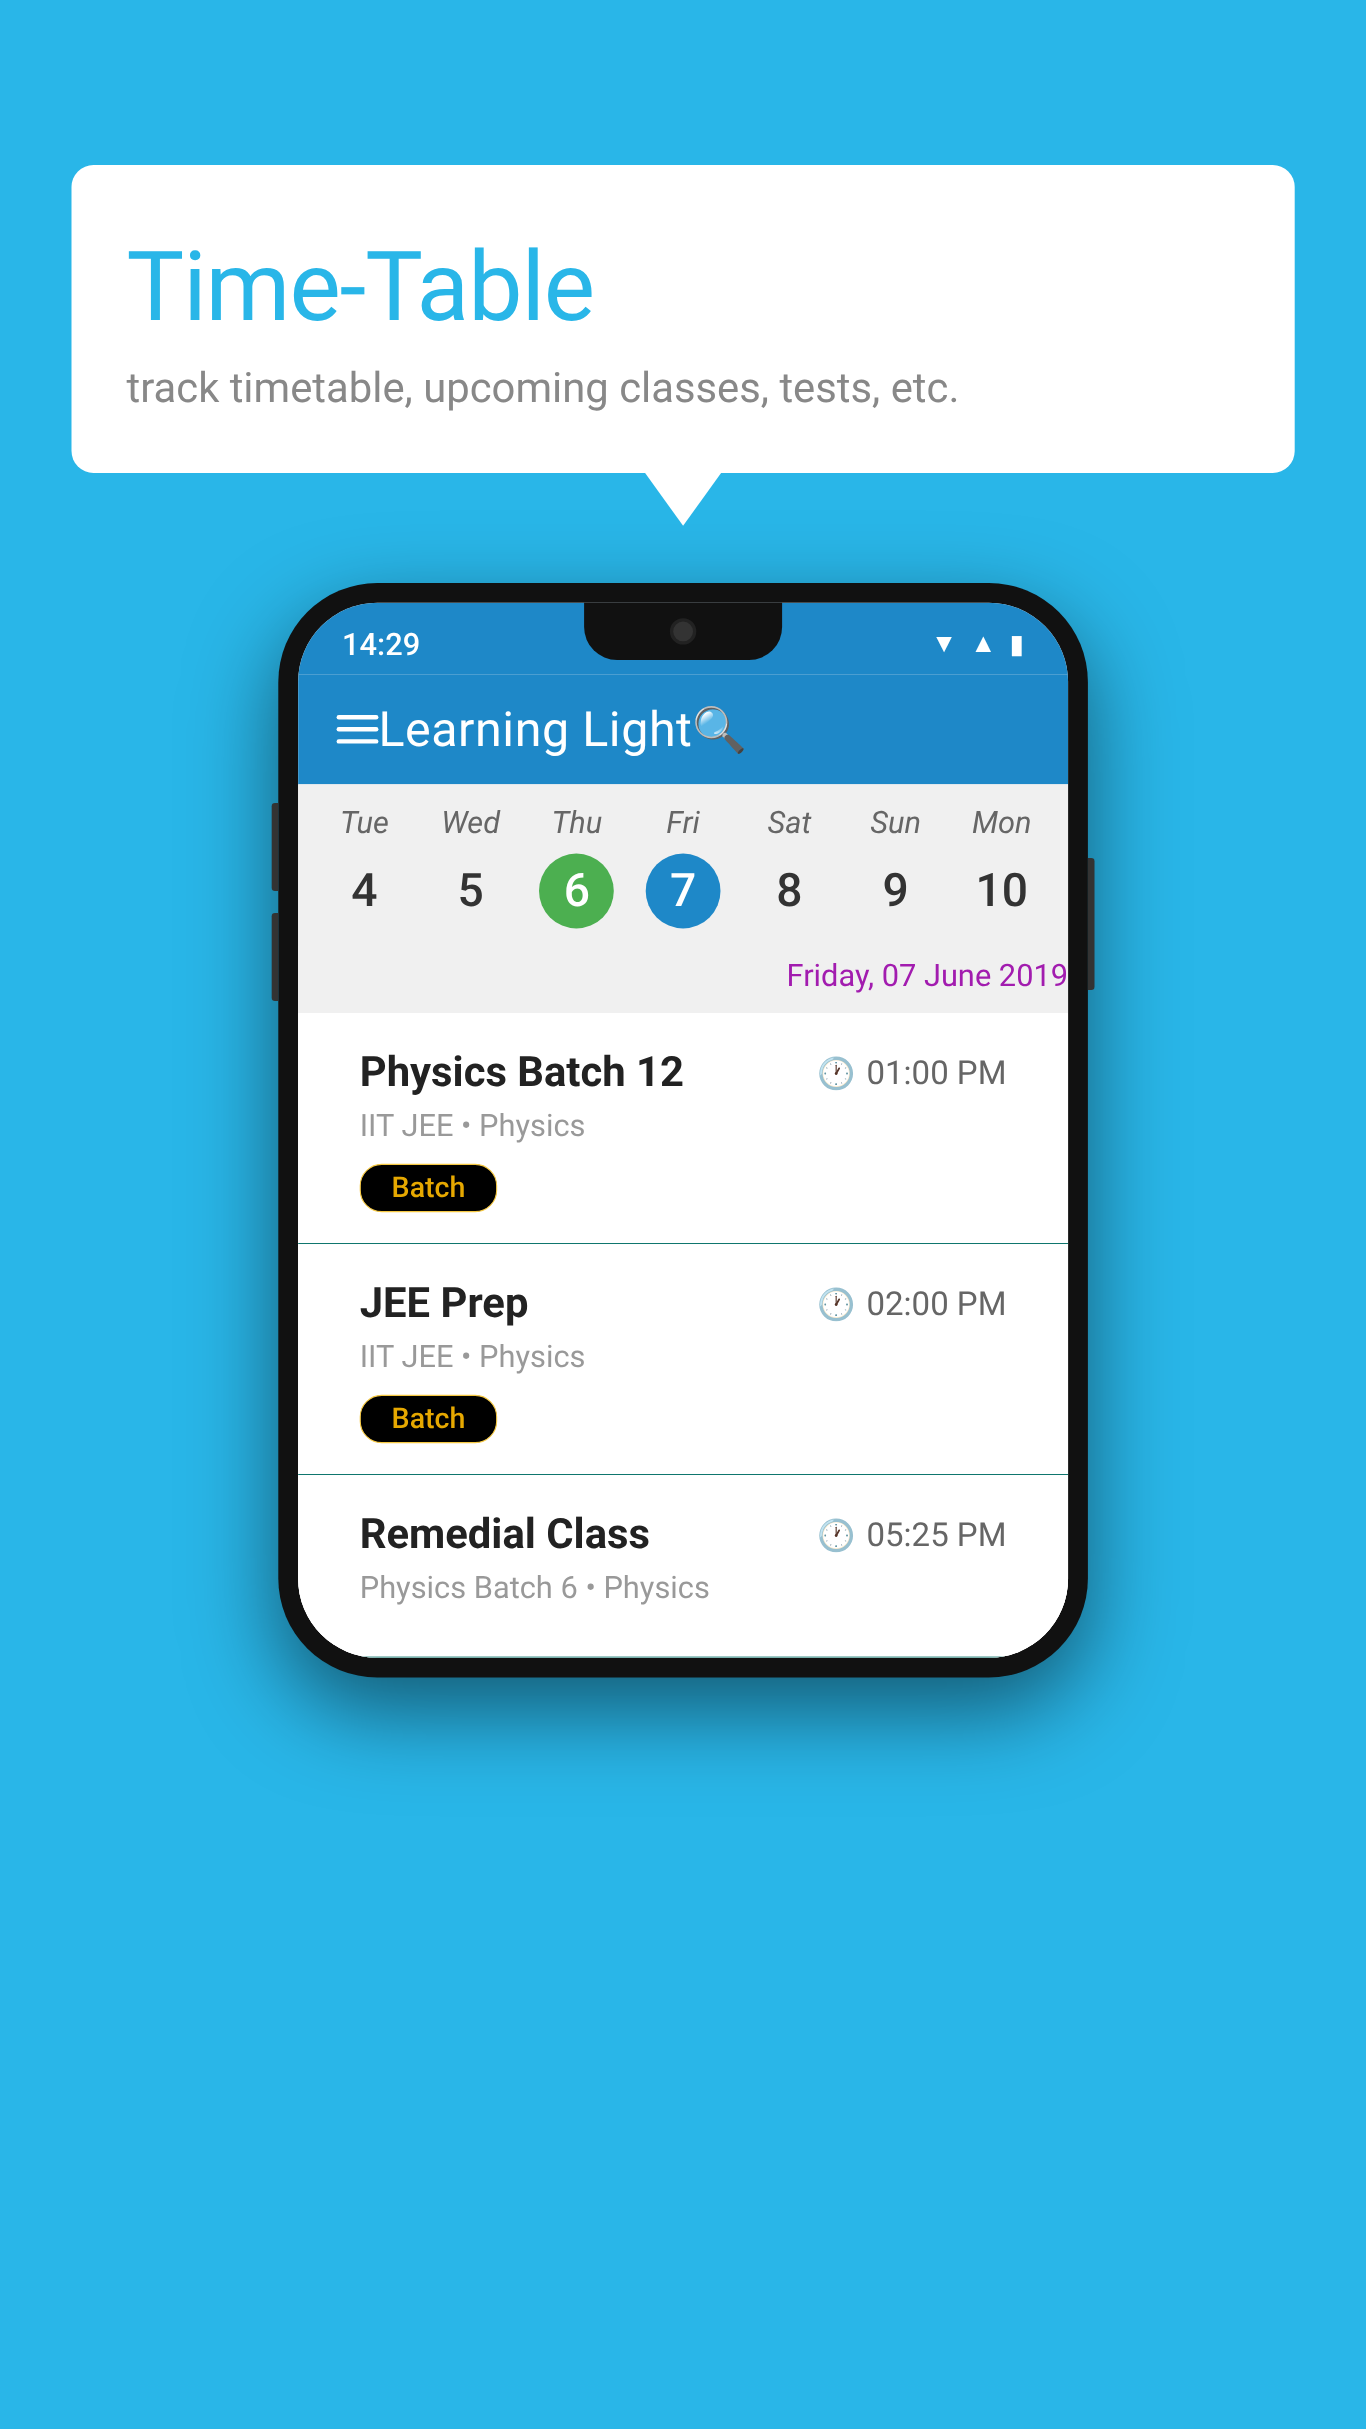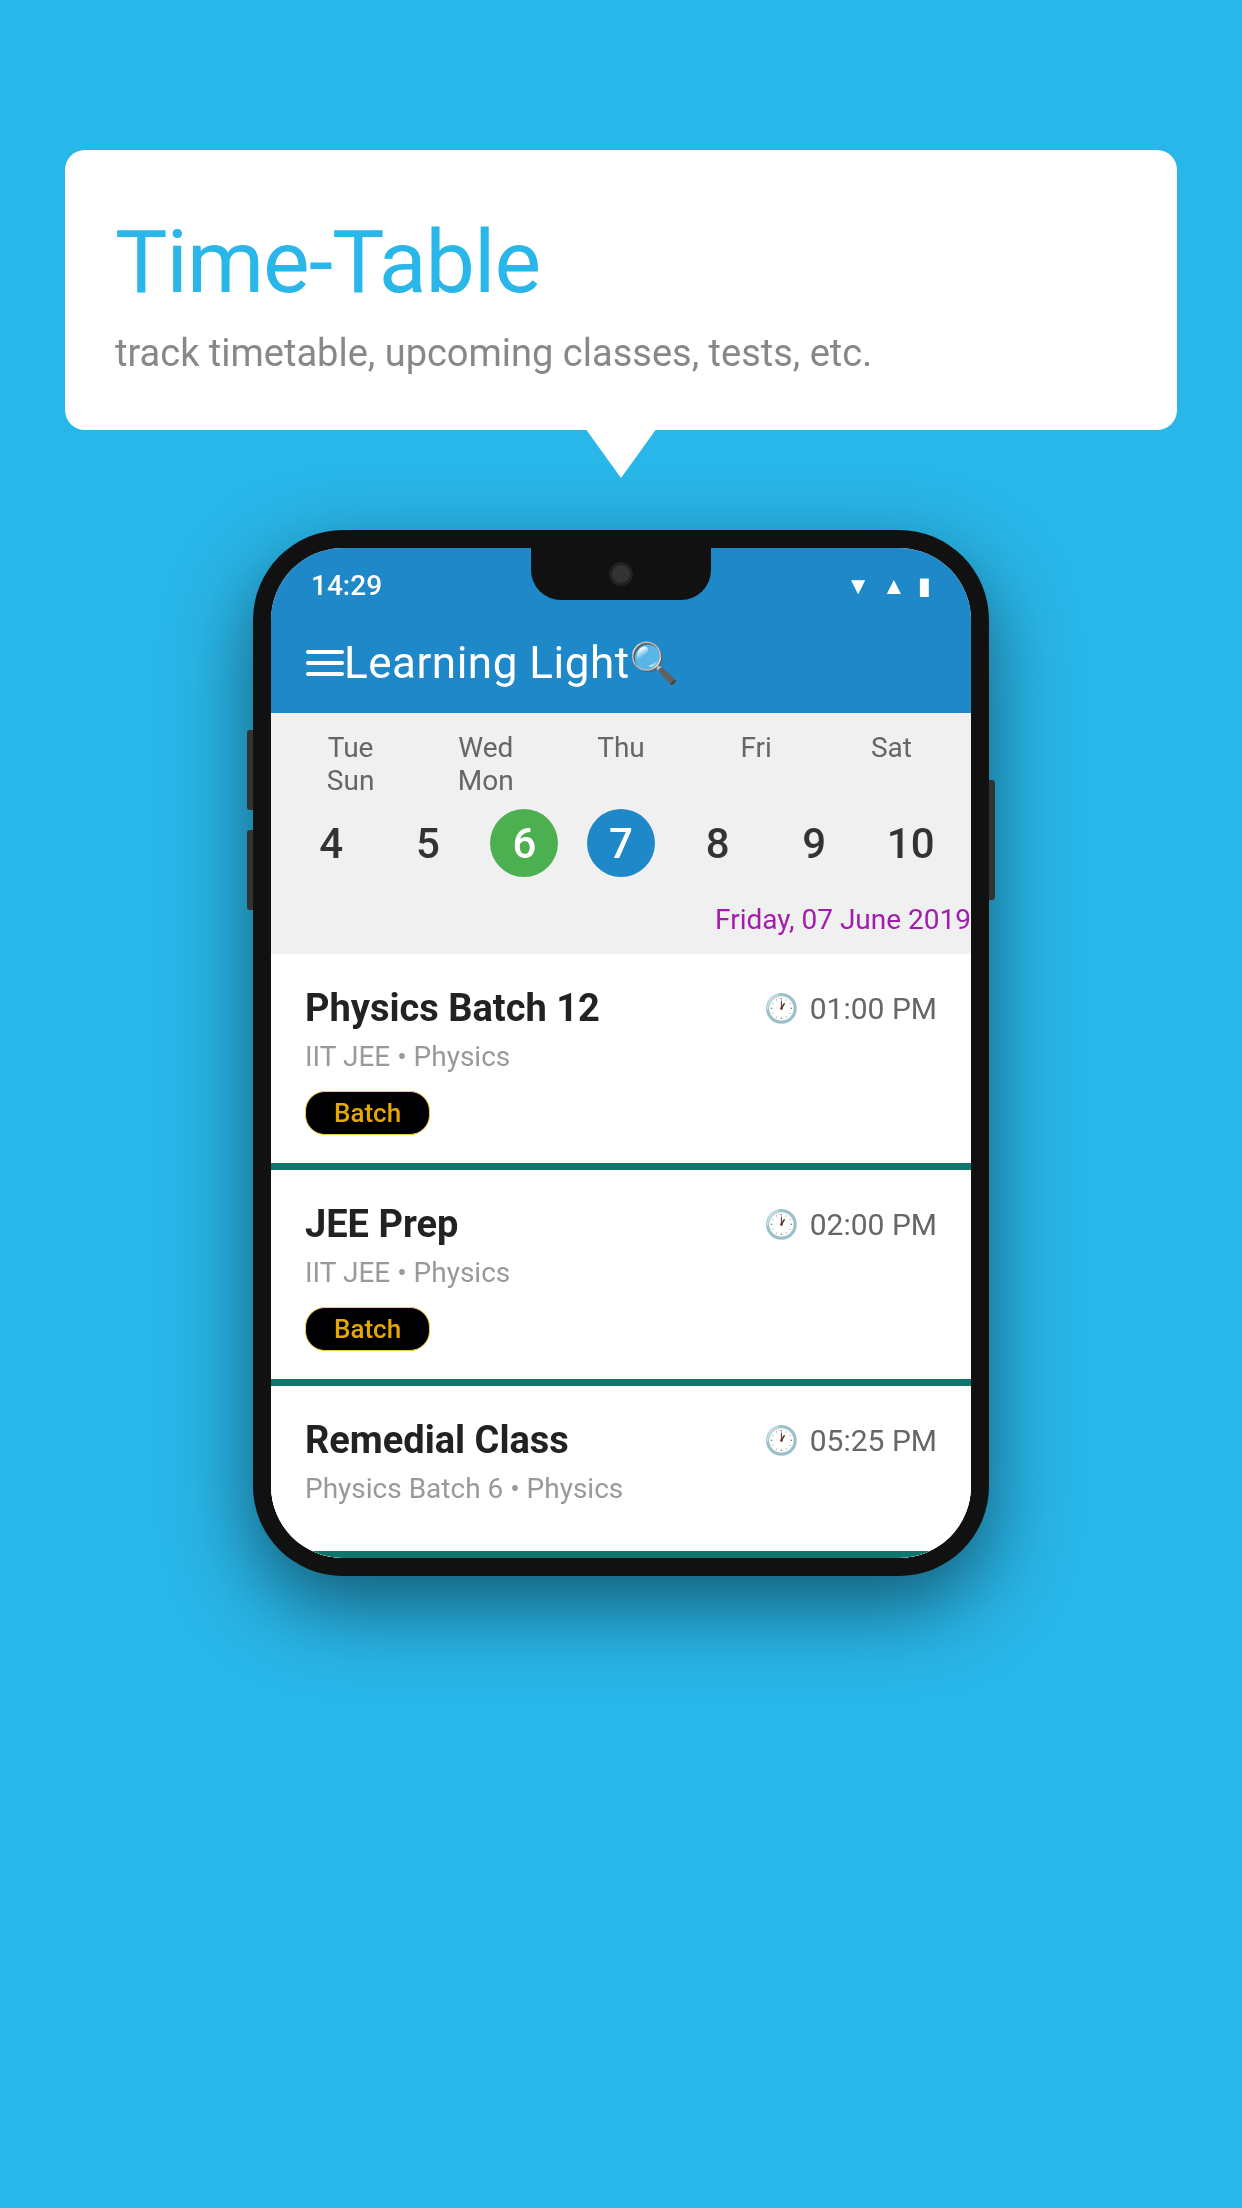--- a/index.html
+++ b/index.html
@@ -168,22 +168,23 @@
     }
 
     
     .calendar-strip {
       background: #f0f0f0;
       padding: 0;
     }
 
     .day-headers {
       display: grid;
-      grid-template-columns: repeat(5, 1fr);
+      grid-template-columns: repeat(7, 1fr);
       padding: 18px 12px 8px;
+      font-style: italic;
     }
 
     .day-header {
       text-align: center;
       font-size: 28px;
       color: #666;
       font-weight: 400;
     }
 
     .day-numbers {
@@ -229,22 +230,22 @@
       background: #f0f0f0;
     }
 
     
     .schedule-list {
       background: white;
     }
 
     .schedule-item {
       background: white;
-      padding: 32px 34px 28px;
-      border-bottom: 7px solid #0f766e;
+      padding: 32px 56px 28px;
+      border-bottom: 1px solid #0f766e;
     }
 
     .schedule-item-header {
       display: flex;
       justify-content: space-between;
       align-items: center;
       margin-bottom: 10px;
     }
 
     .schedule-item-title {

